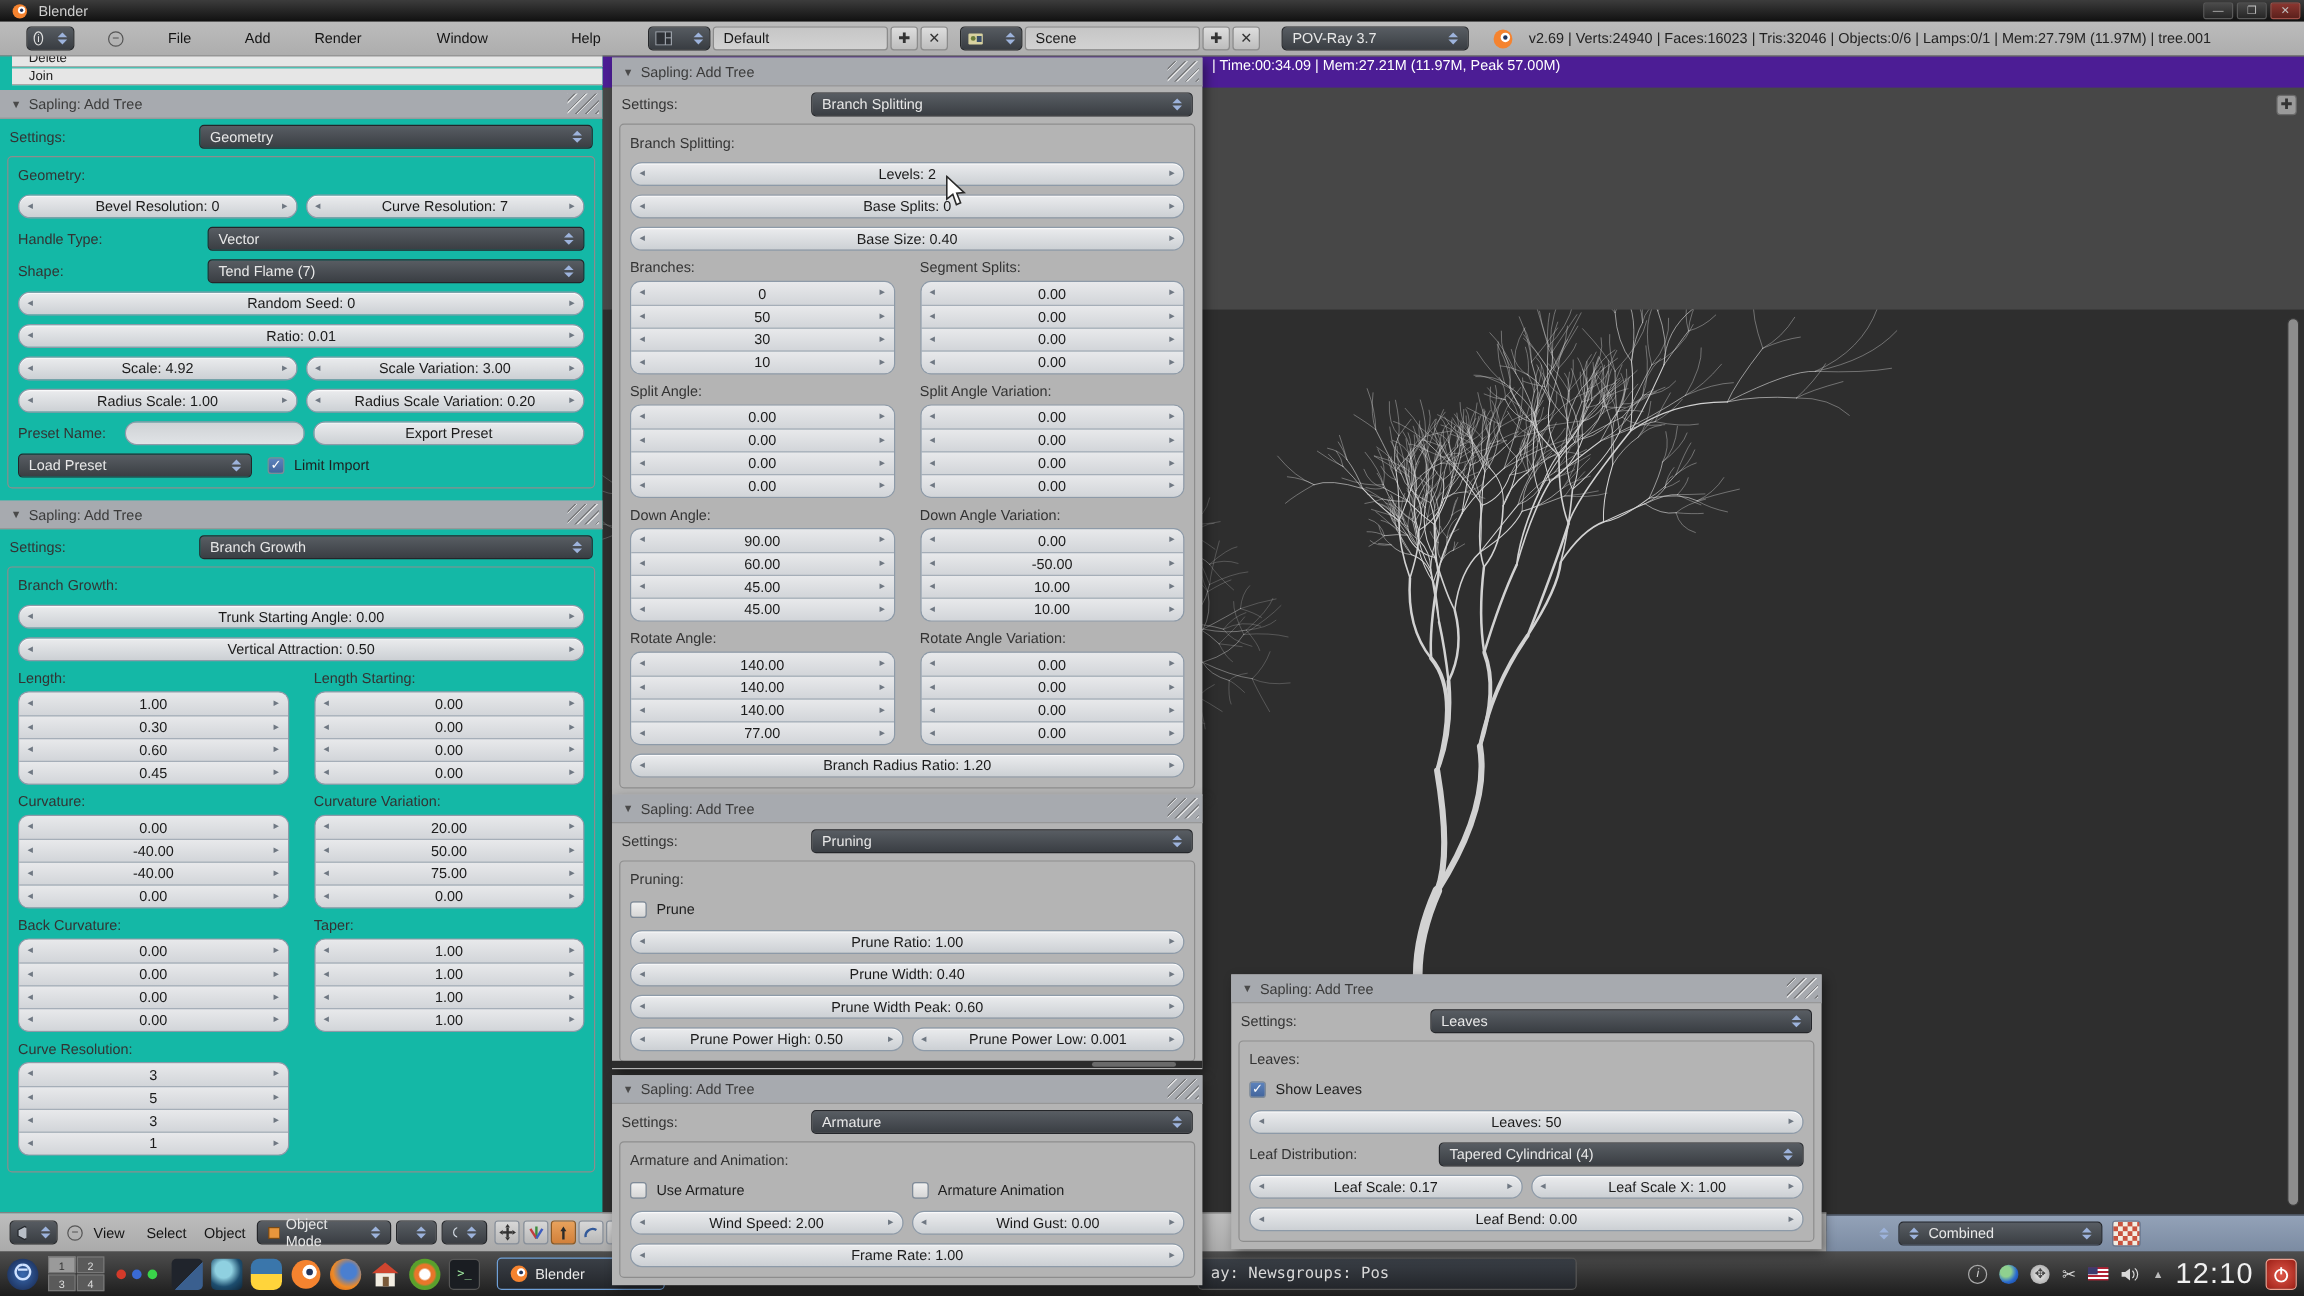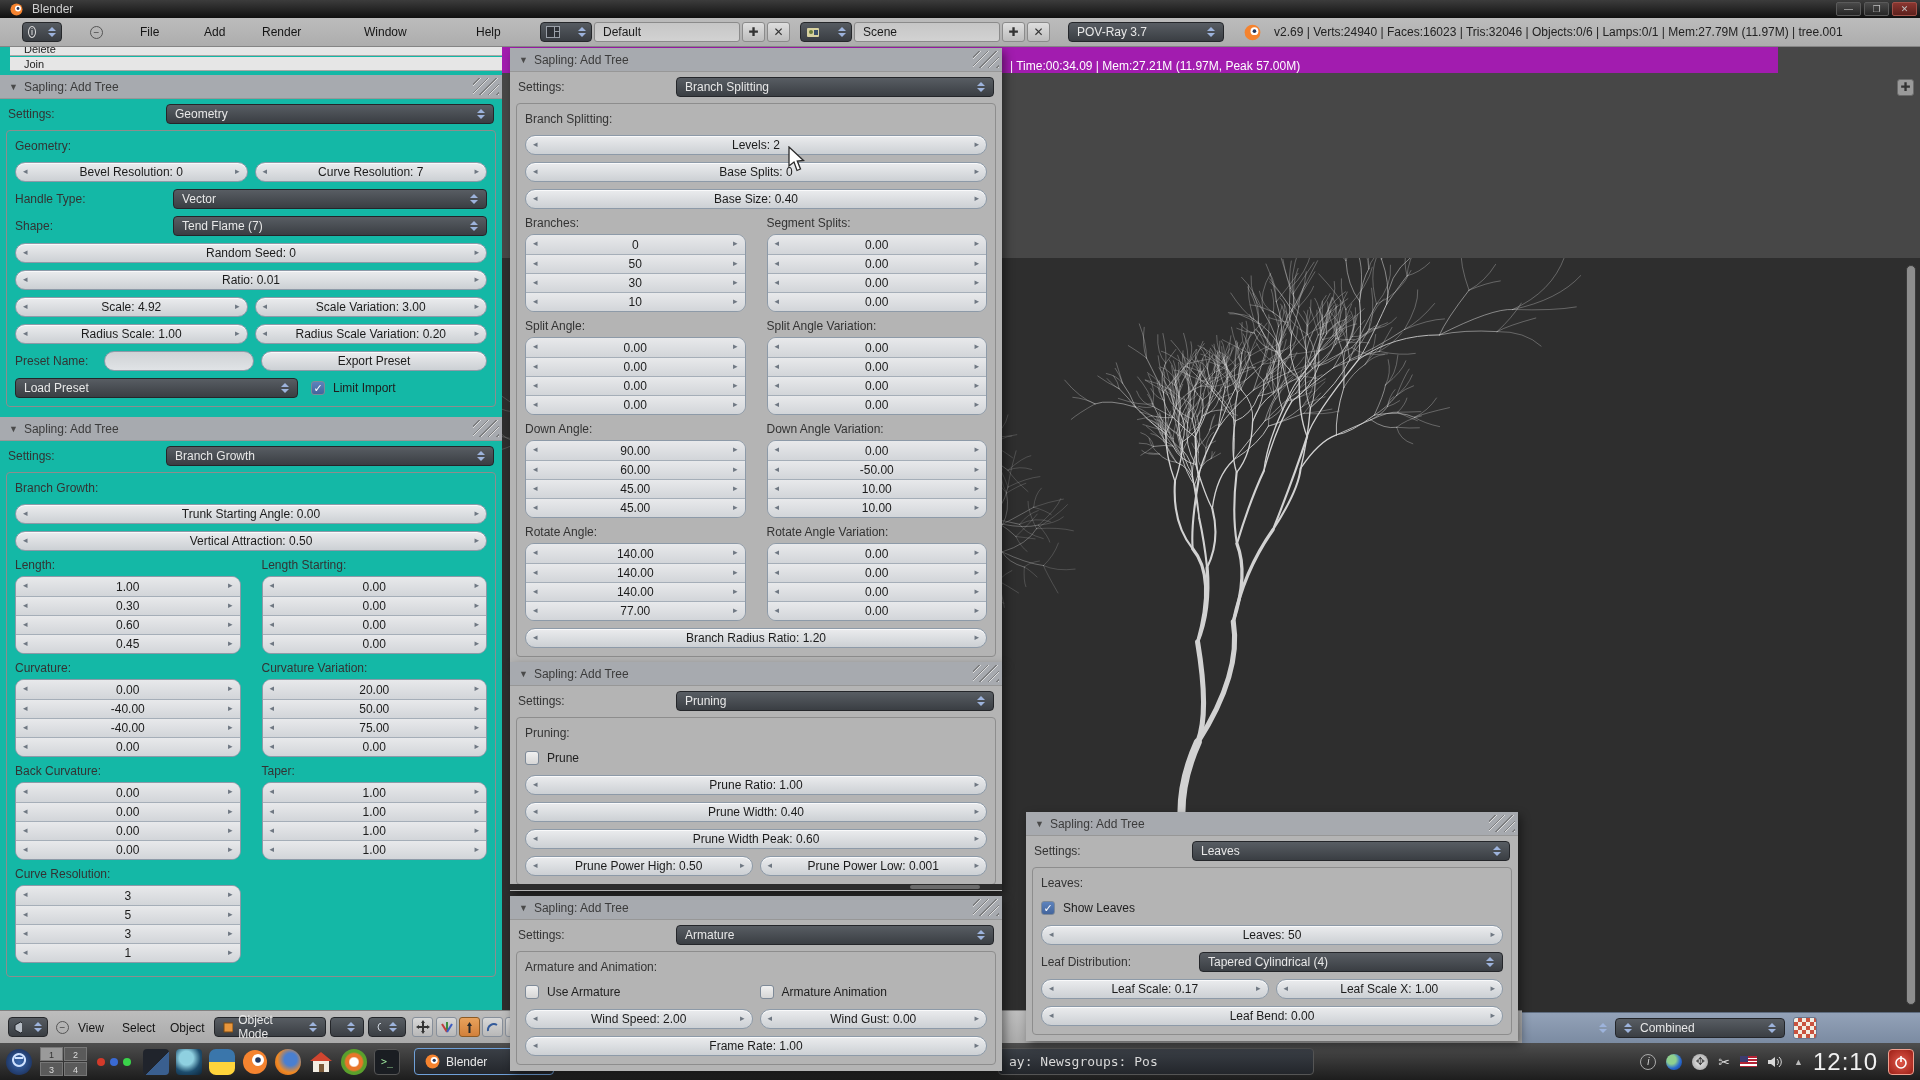--- a/index.html
+++ b/index.html
@@ -24,21 +24,21 @@
   .udarrows i{width:0;height:0;border-left:4px solid transparent;border-right:4px solid transparent}
   .udarrows .u{border-bottom:4px solid #9db3dc}
   .udarrows .d{border-top:4px solid #9db3dc}
   .stats{position:absolute;top:7px;color:#222;white-space:nowrap}
   .ibtn{position:absolute;top:4px;height:20px;background:linear-gradient(#565b61,#393d42);border:1px solid #26282b;border-radius:4px;display:flex;align-items:center;padding:0 5px;gap:4px}
   .icircle{width:12px;height:12px;border:1px solid #ddd;border-radius:50%;color:#eee;font-size:9px;line-height:11px;text-align:center}
   .minuscircle{width:13px;height:13px;border:1px solid #555;border-radius:50%;color:#444;font-size:10px;line-height:11px;text-align:center}
 
   
   .viewport{position:absolute;left:502px;top:47px;width:1418px;height:996px;background:#474747;z-index:1}
-  .vpstrip{position:absolute;left:0;top:0;width:1276px;height:26px;background:#a21caf;color:#fff;display:flex;align-items:flex-end;padding-left:508px;white-space:nowrap}
+  .vpstrip{position:absolute;left:0;top:0;width:1418px;height:26px;background:#4c1d95;color:#fff;display:flex;align-items:flex-start;padding-left:508px;white-space:nowrap}
   .renderarea{position:absolute;left:0;top:211px;width:1418px;height:768px;background:#2e2e2e}
   .vscroll{position:absolute;right:4px;top:218px;width:10px;height:740px;background:#8d8d8d;border-radius:5px;border:1px solid #3a3a3a}
   .plusbtn{position:absolute;right:6px;top:32px;width:17px;height:17px;background:#9a9a9a;border:1px solid #6a6a6a;border-radius:3px;color:#333;text-align:center;line-height:15px}
 
   
   .shelf{position:absolute;left:0;top:39px;width:502px;height:996px;background:#14b8a6;z-index:2}
   .panel{background:#b4b4b4;z-index:6;box-shadow:3px 4px 9px rgba(0,0,0,.45)}
   .pheader{height:24px;background:#a7aaaf;display:flex;align-items:center;color:#3b3b3b;position:relative;border-bottom:1px solid #979797}
   .pheader .tri{margin:0 6px 0 9px;font-size:9px;color:#4a4a4a}
   .grip{position:absolute;right:3px;top:3px;width:26px;height:17px;background:repeating-linear-gradient(135deg,transparent 0 4px,rgba(90,90,90,.55) 4px 5px,rgba(235,235,235,.8) 5px 6px)}
@@ -62,21 +62,21 @@
   .checkbox{width:14px;height:14px;border:1px solid #7e8a98;border-radius:3px;background:linear-gradient(#f0f0f0,#d6d6d6);flex:none}
   .checkbox.checked{background:linear-gradient(#5d83bd,#43659c);color:#fff;font-size:11px;line-height:13px;text-align:center}
   .txtfield{height:20px;background:linear-gradient(#cfd2d5,#e0e3e6);border:1px solid #8d9aa8;border-radius:10px}
   .shelfbtn{height:14px;background:#e6e6e6;border-bottom:1px solid #a8a8a8;color:#222;font-size:11px;line-height:14px;padding-left:14px;margin:0 0 1px 10px;width:492px}
 
   
   .vfooter{position:absolute;left:0;top:1010px;width:1522px;height:33px;background:linear-gradient(#bdbdbd,#aaaaaa);border-top:1px solid #828282;z-index:4}
   .fmenu{position:absolute;top:10px;color:#141414}
   .minibtn{position:absolute;top:6px;height:20px;width:21px;background:linear-gradient(#d8d8d8,#b8b8b8);border:1px solid #878f9a;border-radius:3px;display:flex;align-items:center;justify-content:center}
   .minibtn.active{background:linear-gradient(#e8a25c,#d2803a);border-color:#8c5a24}
-  .bluebar{position:absolute;left:1522px;top:1012px;width:398px;height:31px;background:linear-gradient(#93a2b8,#7b8ba2);border-top:1px solid #5f6d80;z-index:4;display:flex;align-items:center;gap:8px;padding-left:69px}
+  .bluebar{position:absolute;left:1522px;top:1012px;width:398px;height:31px;background:linear-gradient(#93a2b8,#7b8ba2);border-top:1px solid #5f6d80;z-index:4;display:flex;align-items:center;gap:8px;padding-left:36px}
   .bluebar .darkpill{width:170px}
   .checkerbtn{width:24px;height:22px;border:1px solid #6a7890;border-radius:3px;background:
     repeating-conic-gradient(#c9533f 0 25%,#f2ede2 0 50%) 0 0/8px 8px}
 
   
   .taskbar{position:absolute;left:0;top:1043px;width:1920px;height:37px;background:linear-gradient(#4e4e4e,#1d1d1d);z-index:5;display:flex;align-items:center}
   .tb-ico{width:26px;height:26px;border-radius:4px;flex:none;position:relative}
   .pager{display:grid;grid-template-columns:23px 23px;grid-template-rows:14px 14px;gap:1px;margin-left:8px}
   .pcell{background:#5a5a5a;color:#ddd;font-size:9px;text-align:center;line-height:14px;border:1px solid #777}
   .pcell.on{background:#9a9a9a;color:#333}
@@ -1906,21 +1906,21 @@
         </div>
     </div>
     <div class="pairrow" style="align-items:center">
       <span style="width:82px;color:#333;flex:none">Preset Name:</span>
       <input class="txtfield" style="width: 150px; flex: 0 0 auto;">
       <div class="prow">
           <span>Export Preset</span>
         </div>
     </div>
     <div class="pairrow" style="align-items:center;margin-bottom:2px">
-      <div class="darkpill" style="width:283px;flex:none">
+      <div class="darkpill" style="width:195px;flex:none">
           <span>Load Preset</span>
           <span class="udarrows">
             <i class="u"></i>
             <i class="d"></i>
           </span>
         </div>
       <div class="cbrow" style="margin:0 0 0 6px">
           <span class="checkbox checked">✓</span>
           <span>Limit Import</span>
         </div>

